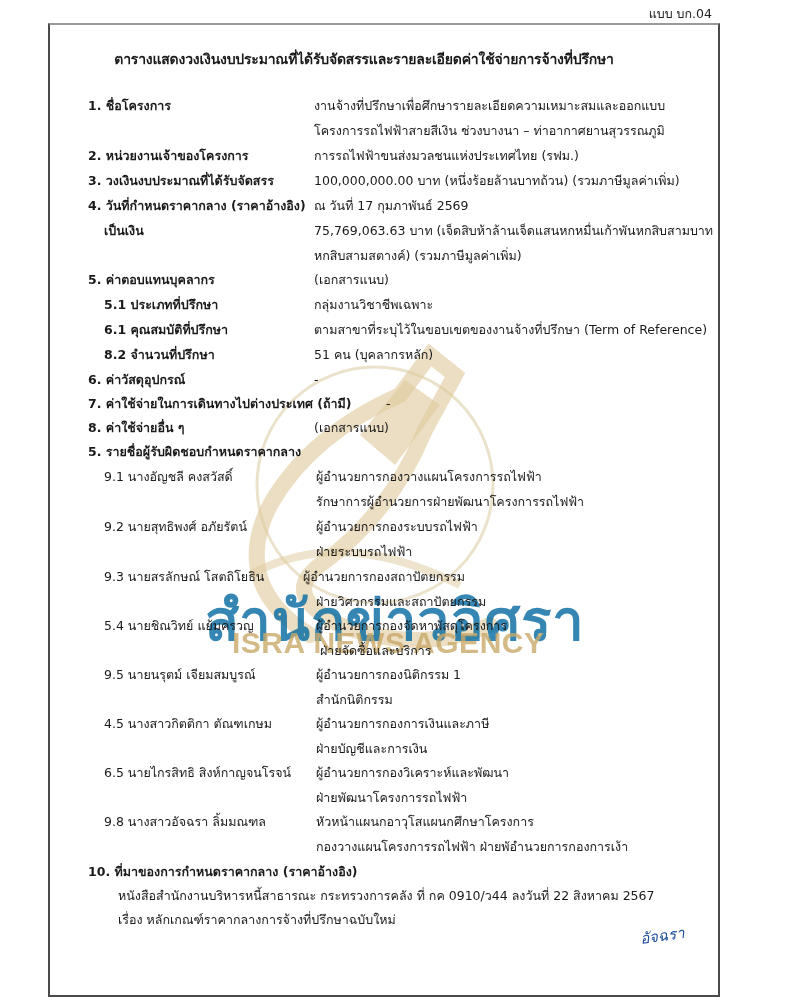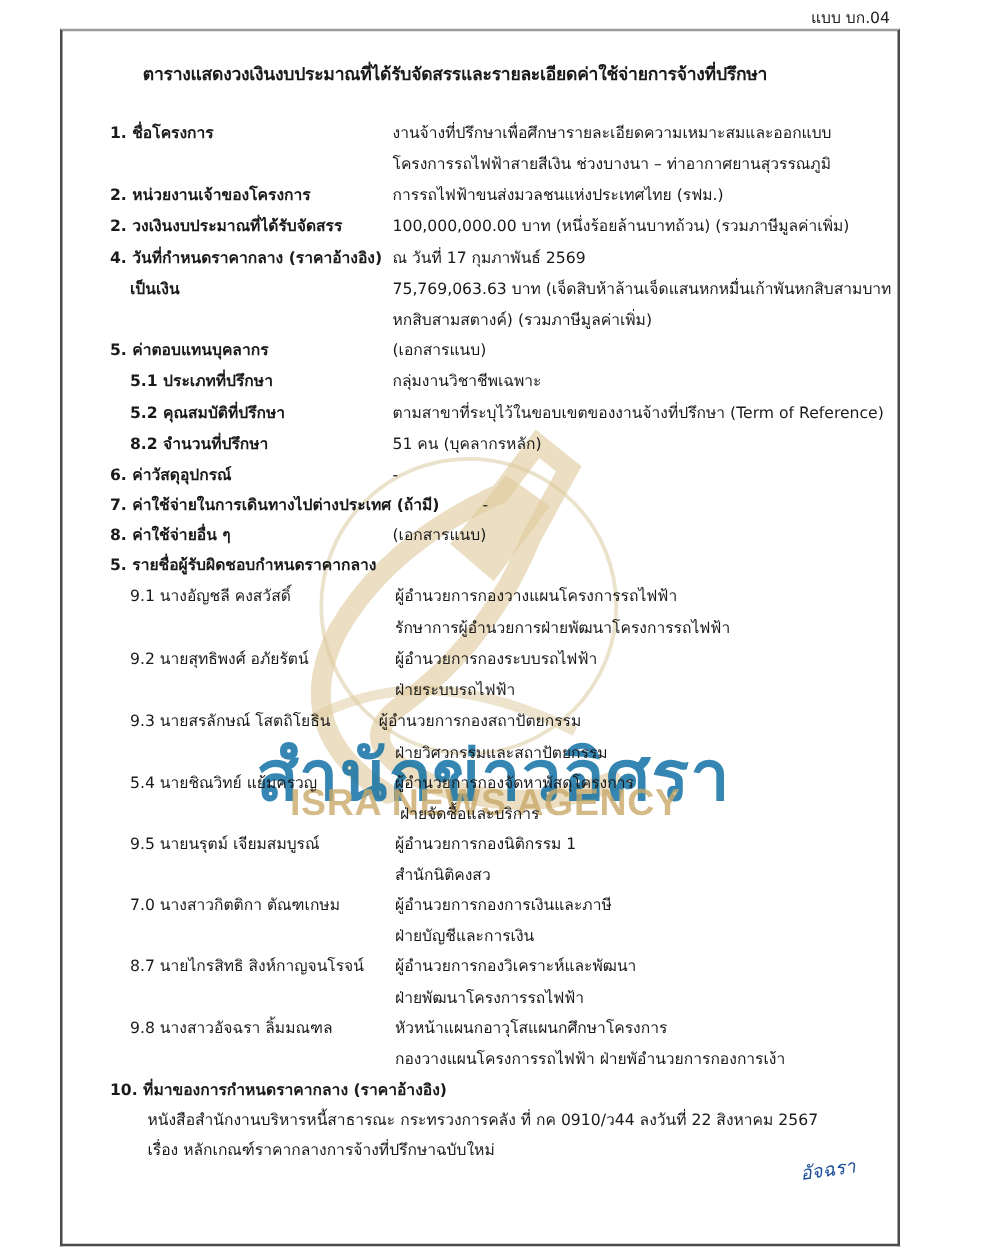--- a/index.html
+++ b/index.html
@@ -50,21 +50,21 @@
   <div class="row" style="top:119px">
     <span class="val">โครงการรถไฟฟ้าสายสีเงิน ช่วงบางนา – ท่าอากาศยานสุวรรณภูมิ</span>
   </div>
 
   <div class="row" style="top:144px">
     <span class="lbl">2.  หน่วยงานเจ้าของโครงการ</span>
     <span class="val">การรถไฟฟ้าขนส่งมวลชนแห่งประเทศไทย (รฟม.)</span>
   </div>
 
   <div class="row" style="top:169px">
-    <span class="lbl">2.  วงเงินงบประมาณที่ได้รับจัดสรร</span>
+    <span class="lbl">3.  วงเงินงบประมาณที่ได้รับจัดสรร</span>
     <span class="val">100,000,000.00 บาท (หนึ่งร้อยล้านบาทถ้วน) (รวมภาษีมูลค่าเพิ่ม)</span>
   </div>
 
   <div class="row" style="top:194px">
     <span class="lbl">4.  วันที่กำหนดราคากลาง (ราคาอ้างอิง)</span>
     <span class="val">ณ วันที่ 17 กุมภาพันธ์ 2569</span>
   </div>
   <div class="row" style="top:219px">
     <span class="lbl sub">เป็นเงิน</span>
     <span class="val">75,769,063.63 บาท (เจ็ดสิบห้าล้านเจ็ดแสนหกหมื่นเก้าพันหกสิบสามบาท</span>
@@ -75,21 +75,21 @@
 
   <div class="row" style="top:268px">
     <span class="lbl">5.  ค่าตอบแทนบุคลากร</span>
     <span class="val">(เอกสารแนบ)</span>
   </div>
   <div class="row" style="top:293px">
     <span class="lbl sub">5.1  ประเภทที่ปรึกษา</span>
     <span class="val">กลุ่มงานวิชาชีพเฉพาะ</span>
   </div>
   <div class="row" style="top:318px">
-    <span class="lbl sub">5.2  คุณสมบัติที่ปรึกษา</span>
+    <span class="lbl sub">6.1  คุณสมบัติที่ปรึกษา</span>
     <span class="val">ตามสาขาที่ระบุไว้ในขอบเขตของงานจ้างที่ปรึกษา (Term of Reference)</span>
   </div>
   <div class="row" style="top:343px">
     <span class="lbl sub">8.2  จำนวนที่ปรึกษา</span>
     <span class="val">51 คน (บุคลากรหลัก)</span>
   </div>
 
   <div class="row" style="top:368px">
     <span class="lbl">6.  ค่าวัสดุอุปกรณ์</span>
     <span class="val">-</span>
@@ -139,33 +139,33 @@
   </div>
   <div class="row" style="top:639px">
     <span class="val" style="left:232px">ฝ่ายจัดซื้อและบริการ</span>
   </div>
 
   <div class="row" style="top:663px">
     <span class="lbl person">9.5  นายนรุตม์ เจียมสมบูรณ์</span>
     <span class="val" style="left:228px">ผู้อำนวยการกองนิติกรรม 1</span>
   </div>
   <div class="row" style="top:688px">
-    <span class="val" style="left:228px">สำนักนิติคงสว</span>
+    <span class="val" style="left:228px">สำนักนิติกรรม</span>
   </div>
 
   <div class="row" style="top:712px">
-    <span class="lbl person">7.0  นางสาวกิตติกา ตัณฑเกษม</span>
+    <span class="lbl person">4.5  นางสาวกิตติกา ตัณฑเกษม</span>
     <span class="val" style="left:228px">ผู้อำนวยการกองการเงินและภาษี</span>
   </div>
   <div class="row" style="top:737px">
     <span class="val" style="left:228px">ฝ่ายบัญชีและการเงิน</span>
   </div>
 
   <div class="row" style="top:761px">
-    <span class="lbl person">8.7  นายไกรสิทธิ สิงห์กาญจนโรจน์</span>
+    <span class="lbl person">6.5  นายไกรสิทธิ สิงห์กาญจนโรจน์</span>
     <span class="val" style="left:228px">ผู้อำนวยการกองวิเคราะห์และพัฒนา</span>
   </div>
   <div class="row" style="top:786px">
     <span class="val" style="left:228px">ฝ่ายพัฒนาโครงการรถไฟฟ้า</span>
   </div>
 
   <div class="row" style="top:810px">
     <span class="lbl person">9.8  นางสาวอัจฉรา ลิ้มมณฑล</span>
     <span class="val" style="left:228px">หัวหน้าแผนกอาวุโสแผนกศึกษาโครงการ</span>
   </div>

